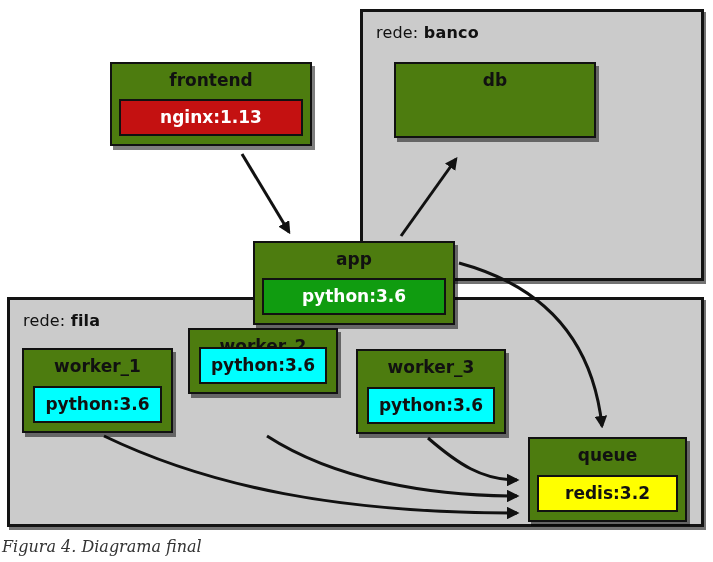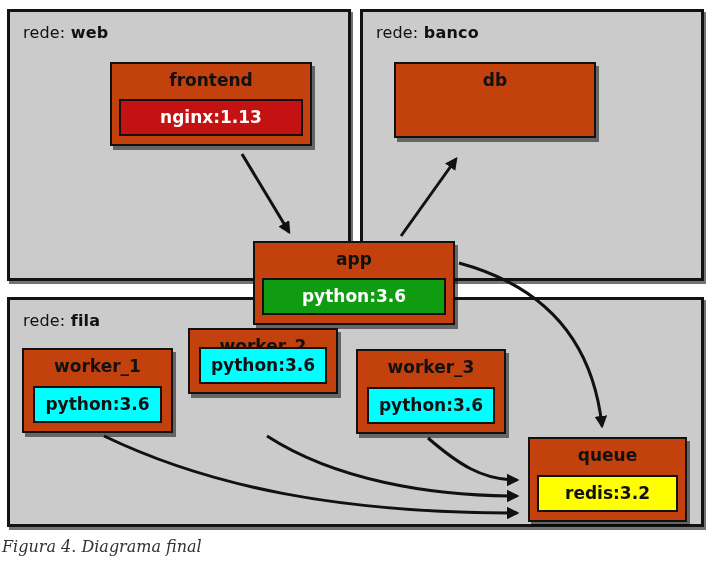--- a/index.html
+++ b/index.html
@@ -18,21 +18,21 @@
   .net-web   { left:7px;   top:9px;   width:344px; height:272px; }
   .net-banco { left:360px; top:9px;   width:344px; height:272px; }
   .net-fila  { left:7px;   top:297px; width:697px; height:230px; }
   .net-label {
     position:absolute; top:11px; left:13px;
     font-size:16px; color:#111; letter-spacing:0.2px;
   }
   .net-label b { font-weight:bold; }
   
   .node {
-    position:absolute; background:#c2410c;
+    position:absolute; background:#4d7c0f;
     border:2px solid #111;
     box-shadow:3px 4px 0 rgba(0,0,0,0.5);
     z-index:3;
   }
   .node-title {
     position:absolute; top:6px; left:0; right:0;
     text-align:center; font-weight:bold; font-size:17px; color:#111;
   }
   .node-image {
     position:absolute; left:7px; right:7px; bottom:8px; height:37px;
@@ -59,23 +59,20 @@
     position:absolute; left:2px; top:537px;
     font-family:"DejaVu Serif", serif; font-style:italic;
     font-size:16px; color:#333;
   }
 </style>
 </head>
 <body>
 
 <div class="canvas">
 
-  <div class="network net-web">
-    <div class="net-label"><span>rede:</span> <b>web</b></div>
-  </div>
   <div class="network net-banco">
     <div class="net-label"><span>rede:</span> <b>banco</b></div>
   </div>
   <div class="network net-fila">
     <div class="net-label"><span>rede:</span> <b>fila</b></div>
   </div>
 
   <svg class="edge-layer" width="713" height="562">
     <defs>
       <marker id="arrow" viewBox="0 0 10 10" refX="8" refY="5" markerWidth="4.2" markerHeight="4.2" orient="auto-start-reverse">

